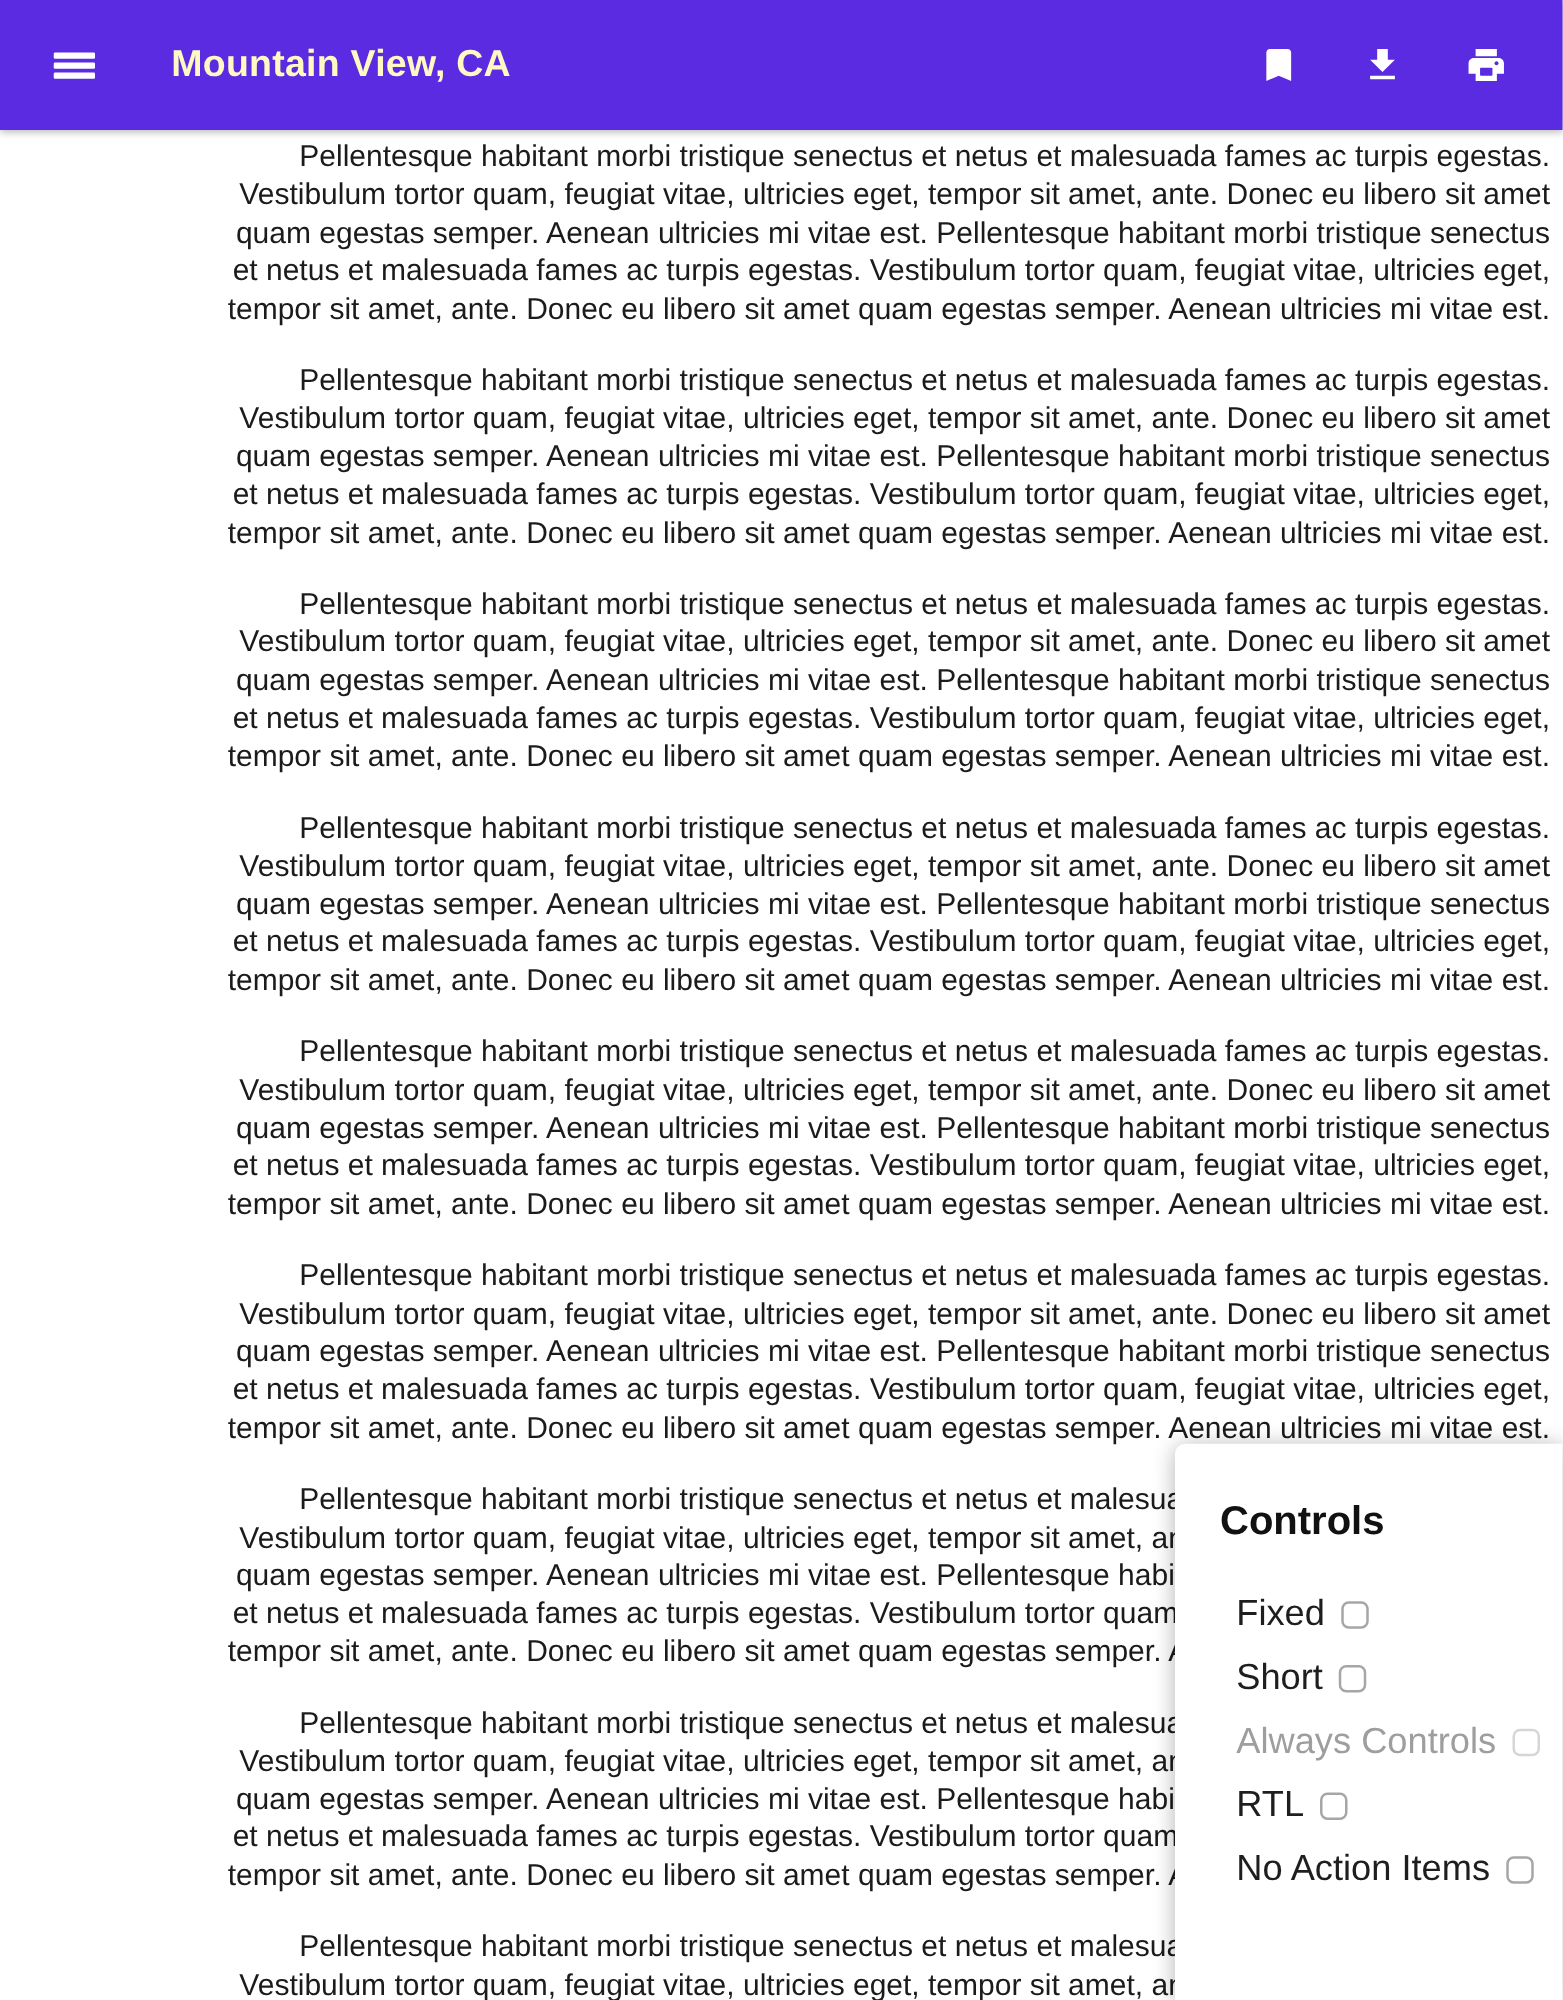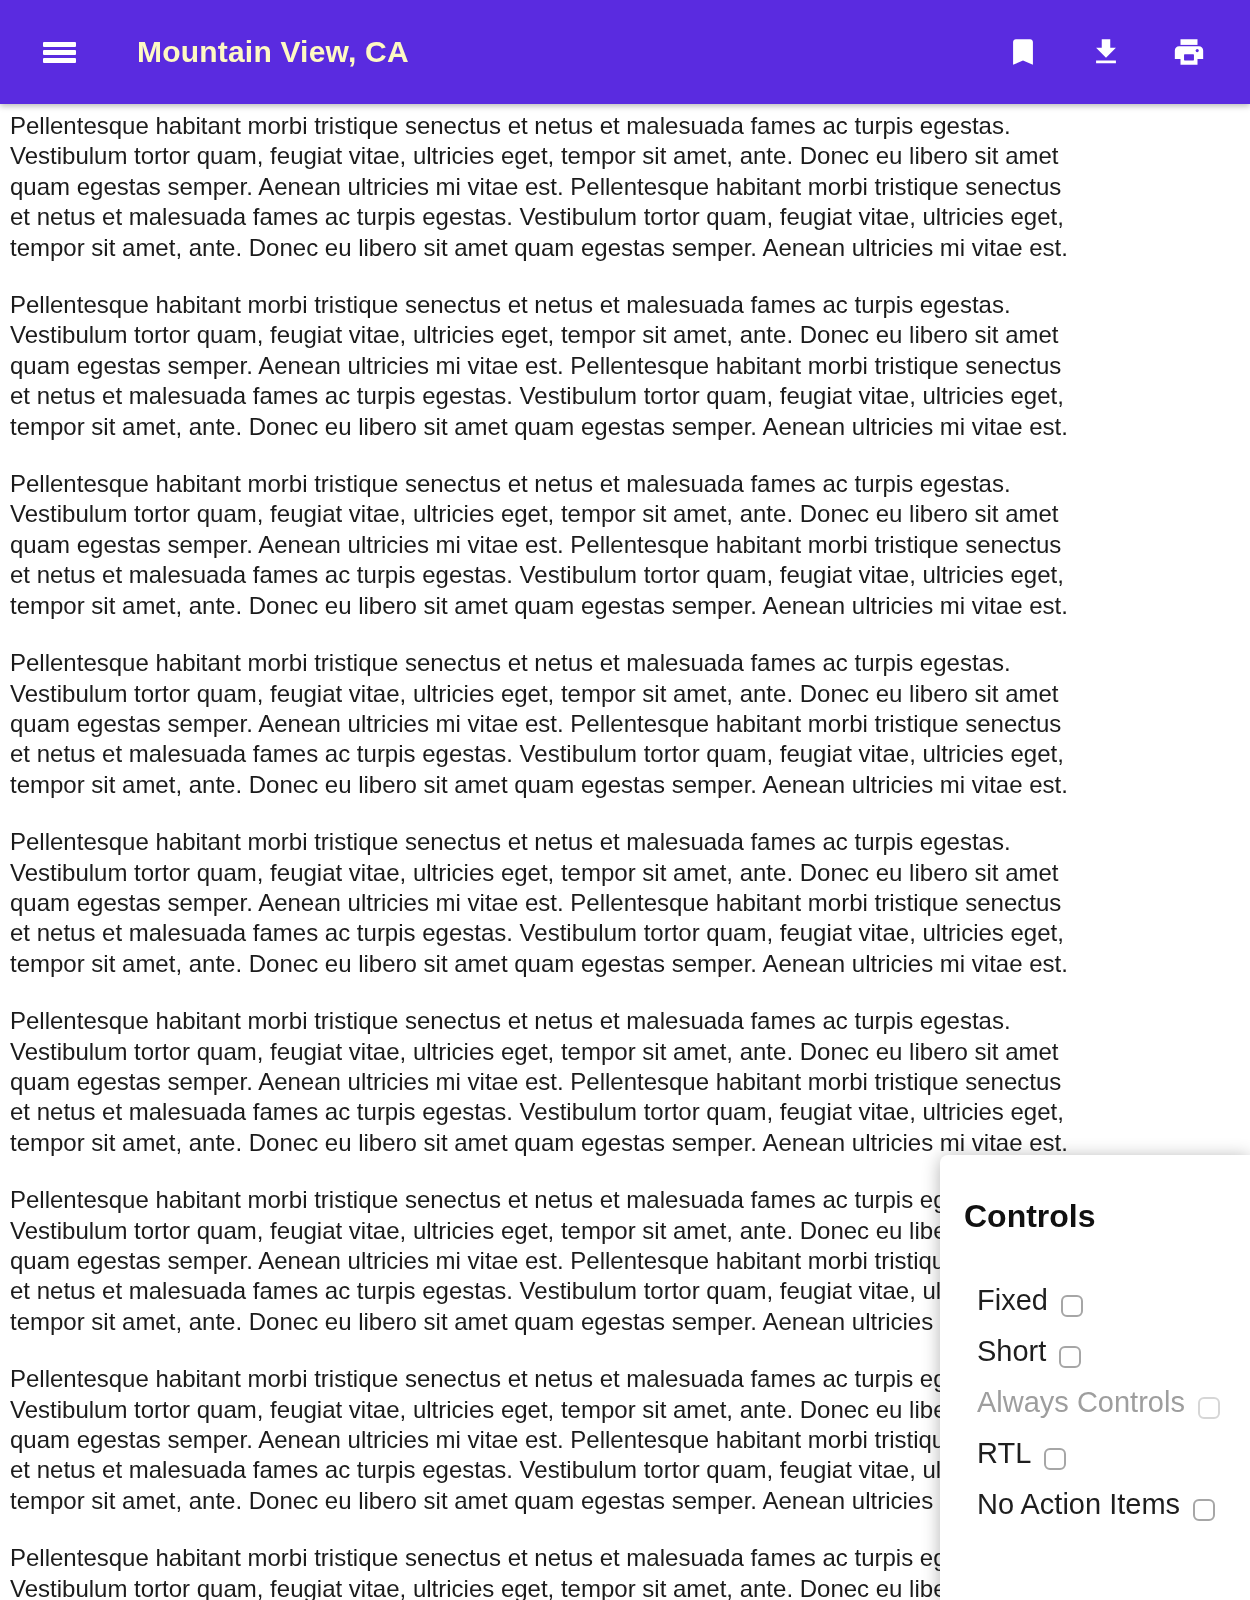--- a/index.html
+++ b/index.html
@@ -36,31 +36,32 @@
   .appbar-actions{position:absolute;right:20px;top:0;height:104px;display:flex}
   .icon-btn svg{display:block}
   
   .content{
     position:absolute;top:104px;left:0;width:1250px;height:1496px;
     padding:7px 10px 0 10px;overflow:hidden;z-index:1;
   }
   .content p{
     margin:0 0 27px 0;font-size:24px;line-height:30.4px;color:var(--text);
     white-space:pre-line;
+    text-align:right;
   }
   
   .controls-card{
     position:absolute;left:940px;top:1155px;width:310px;height:445px;
     background:#fff;border-radius:8px 0 0 0;z-index:30;
     box-shadow:0 2px 18px rgba(0,0,0,.30);
-    padding:42px 0 0 24px;
+    padding:42px 0 0 36px;
   }
   .controls-title{margin:0;font-size:32px;line-height:38px;font-weight:700;color:#111}
   .controls-list{margin:31px 0 0 13px}
-  .ctrl-row{display:flex;align-items:flex-end;height:51px;cursor:pointer}
+  .ctrl-row{display:flex;align-items:center;height:51px;cursor:pointer}
   .ctrl-label{font-size:29px;color:var(--label)}
   .checkbox{
     width:22px;height:22px;border:2.5px solid var(--cb-border);
     border-radius:6px;margin-left:13px;flex:0 0 auto;background:#fff;
   }
   .ctrl-row.disabled{cursor:default}
   .ctrl-row.disabled .ctrl-label{color:var(--disabled)}
   .ctrl-row.disabled .checkbox{border-color:var(--cb-border-disabled)}
 </style>
 </head>

